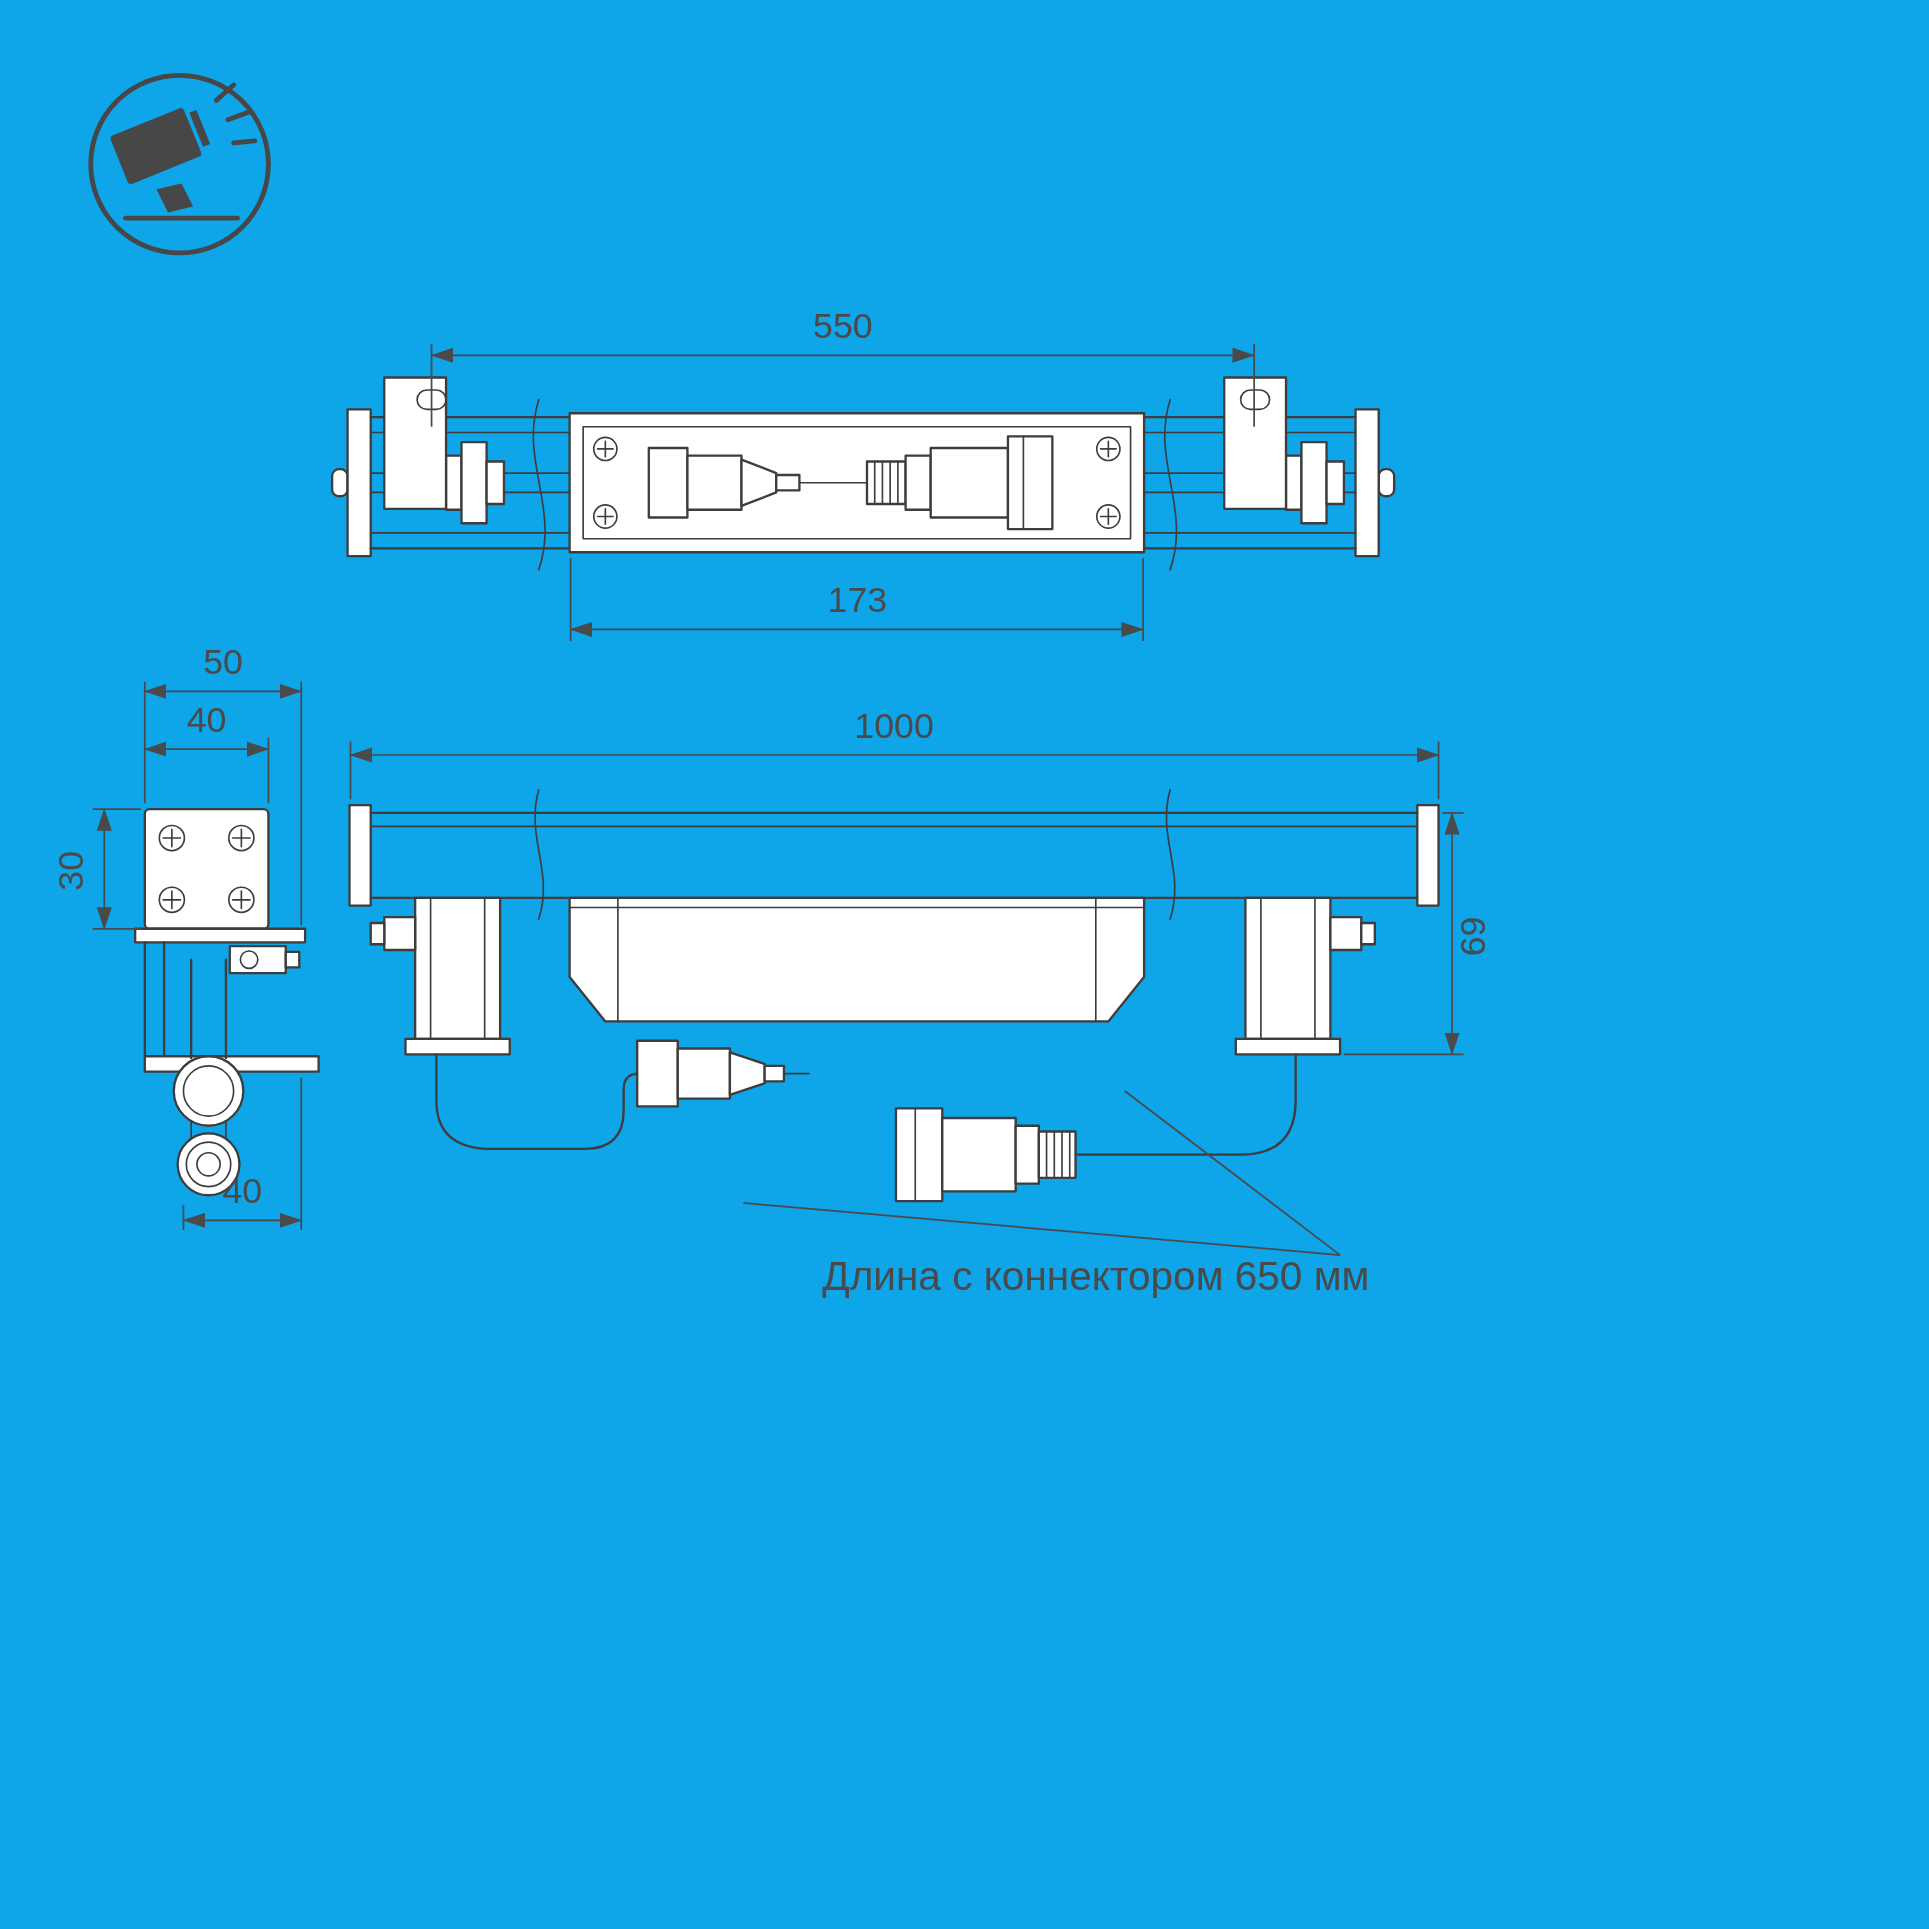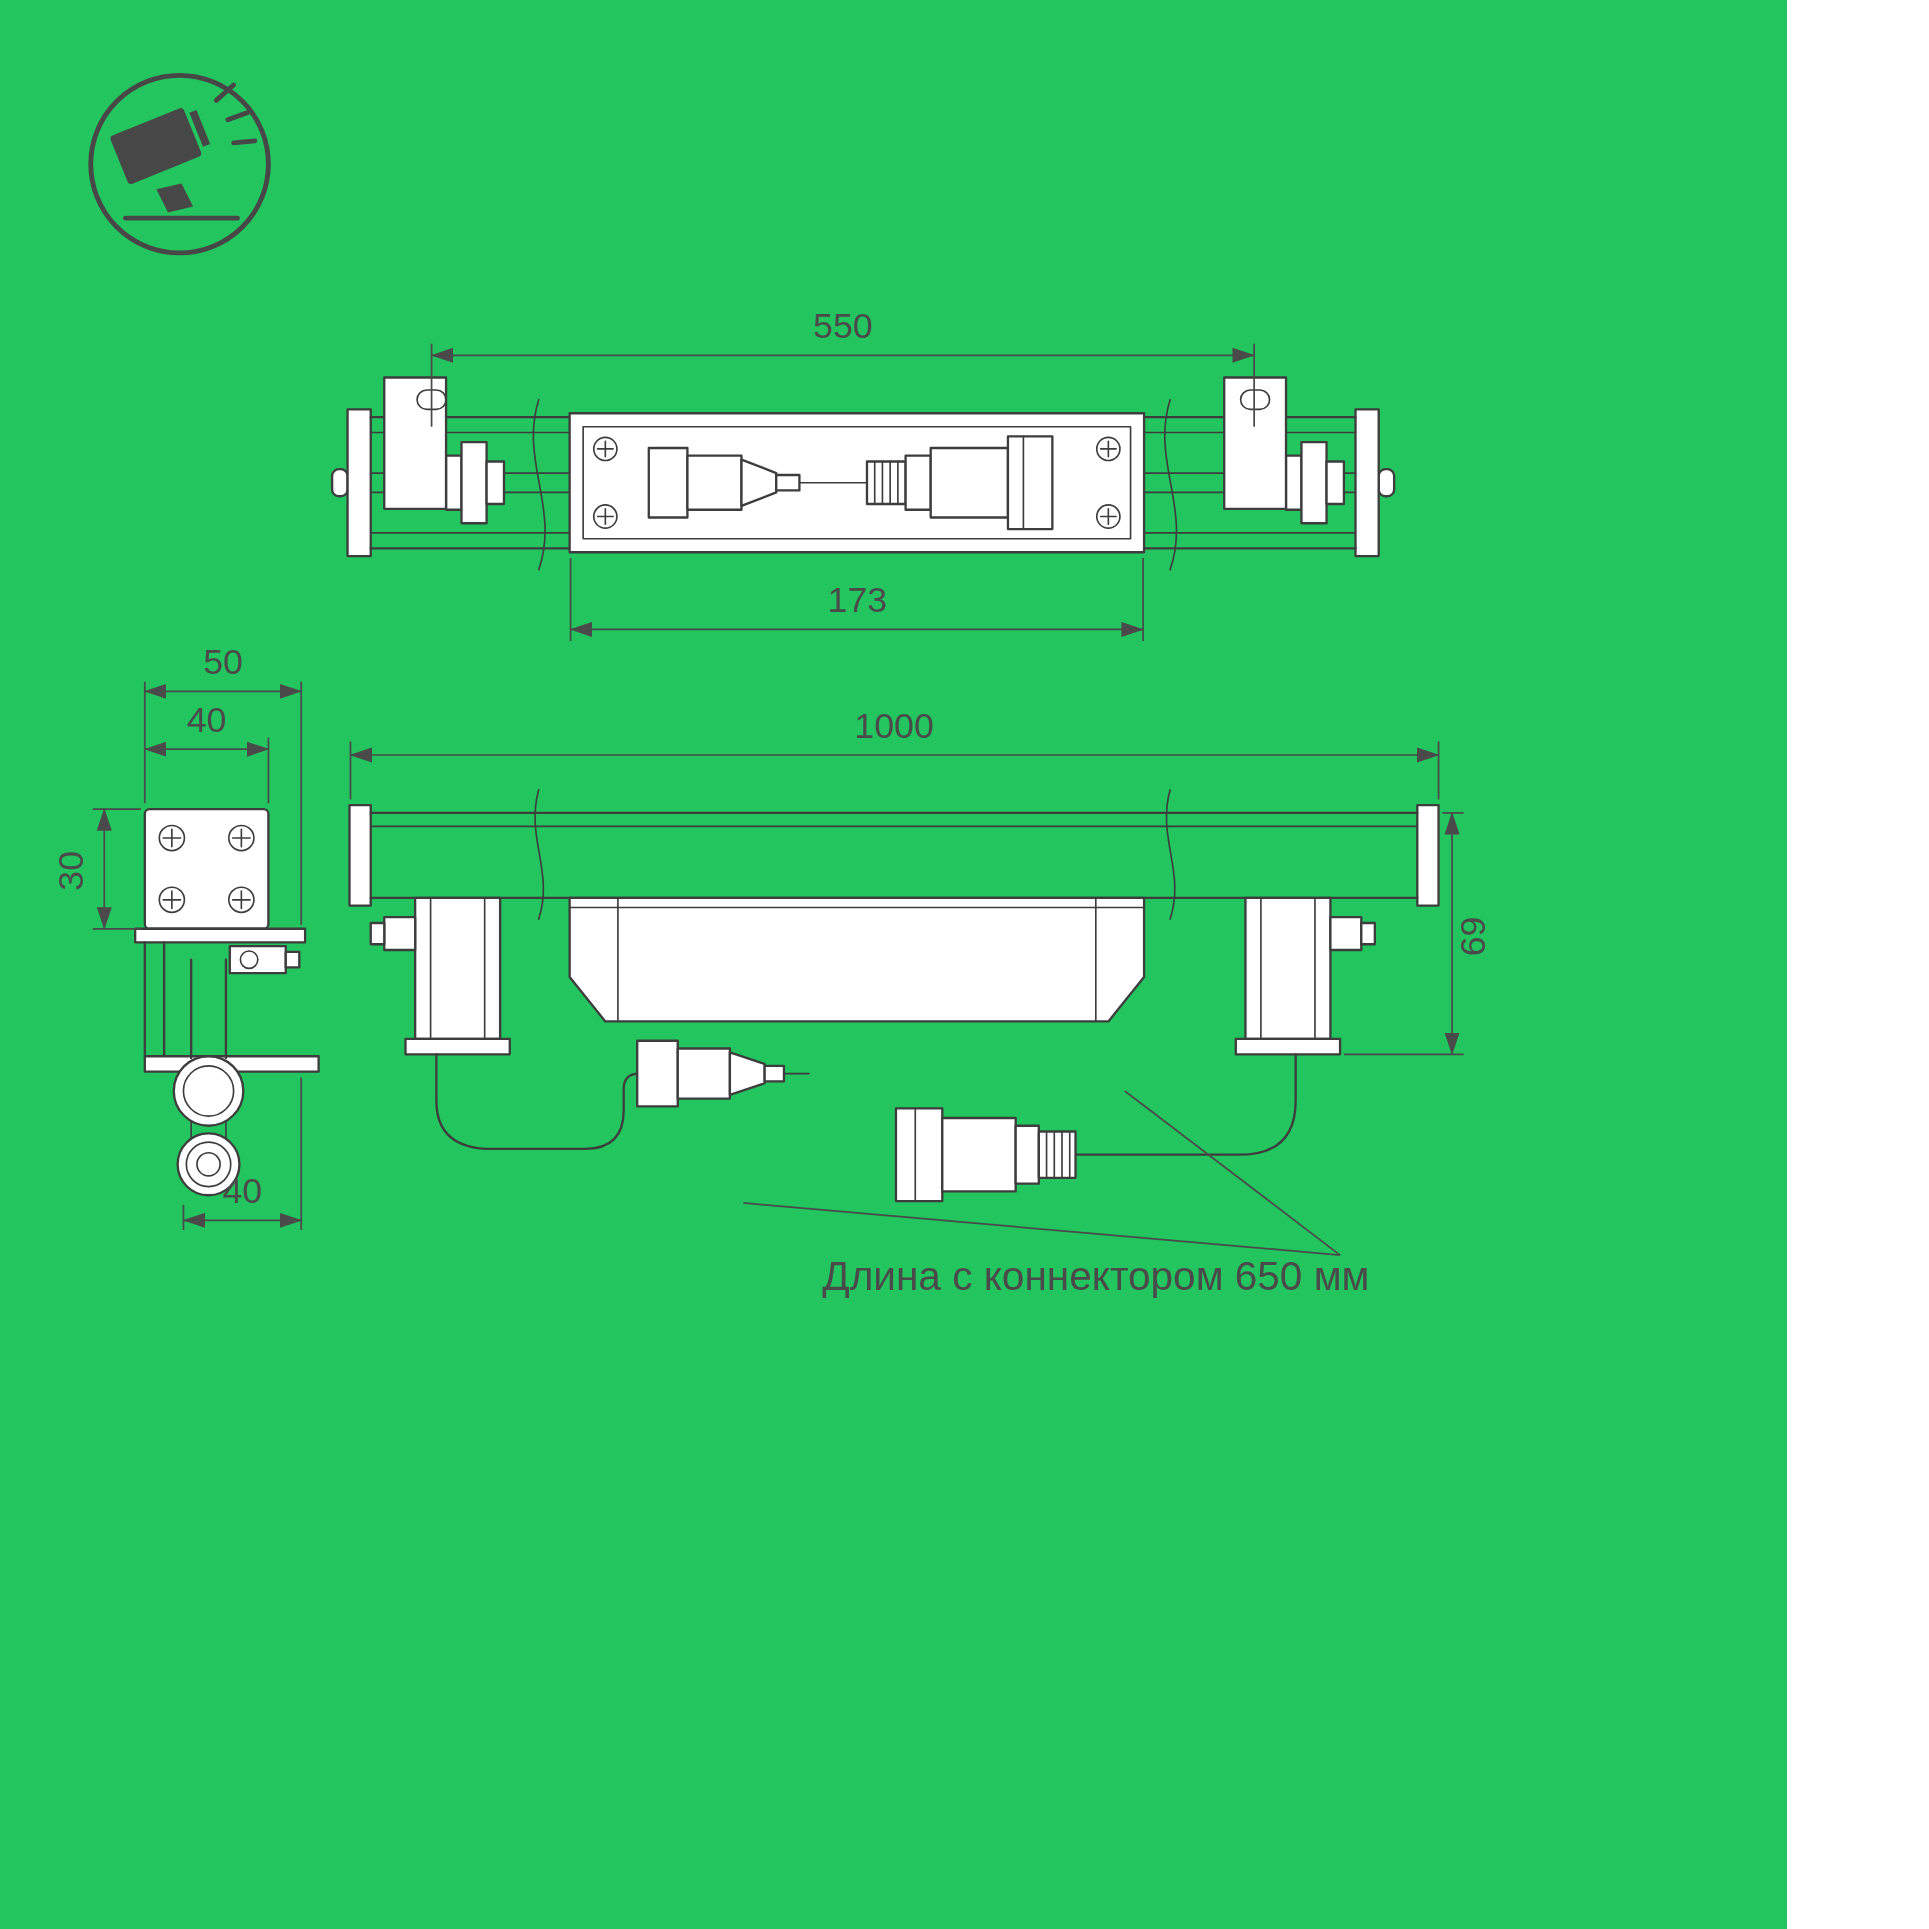--- a/index.html
+++ b/index.html
@@ -1,16 +1,16 @@
 <!DOCTYPE html>
 <html><head>
 <meta charset="utf-8">
 <style>
   html,body{margin:0;padding:0;background:#ffffff;}
-  .wrap{width:1787px;height:1929px;position:relative;background:#22c55e;}
+  .wrap{width:1929px;height:1929px;position:relative;background:#0ea5e9;}
   svg{display:block;}
   svg text{font-family:"Liberation Sans",sans-serif;fill:#4a4a4a;}
   .ln{fill:none;stroke:#3d3d3d;stroke-width:2.4;stroke-linejoin:round;stroke-linecap:round;}
   .lnw{fill:#ffffff;stroke:#3d3d3d;stroke-width:2.4;stroke-linejoin:round;}
   .th{fill:none;stroke:#3d3d3d;stroke-width:1.7;stroke-linejoin:round;stroke-linecap:round;}
   .dim{fill:none;stroke:#4a4a4a;stroke-width:1.8;}
   .dtxt{font-size:37px;}
   .note{font-size:42px;}
   .icoln{fill:none;stroke:#474747;stroke-width:5;stroke-linecap:round;}
   .icofill{fill:#474747;stroke:none;}

